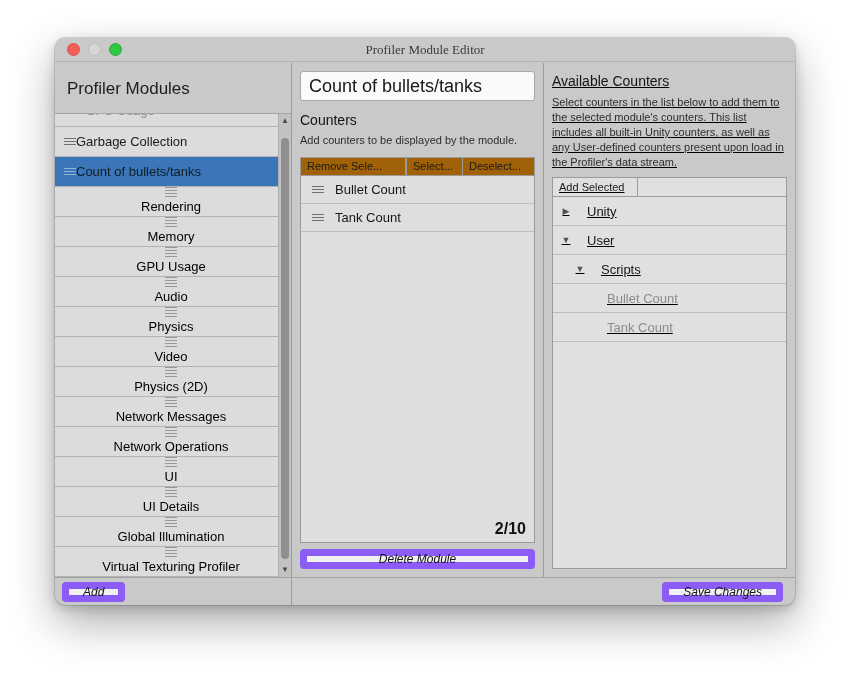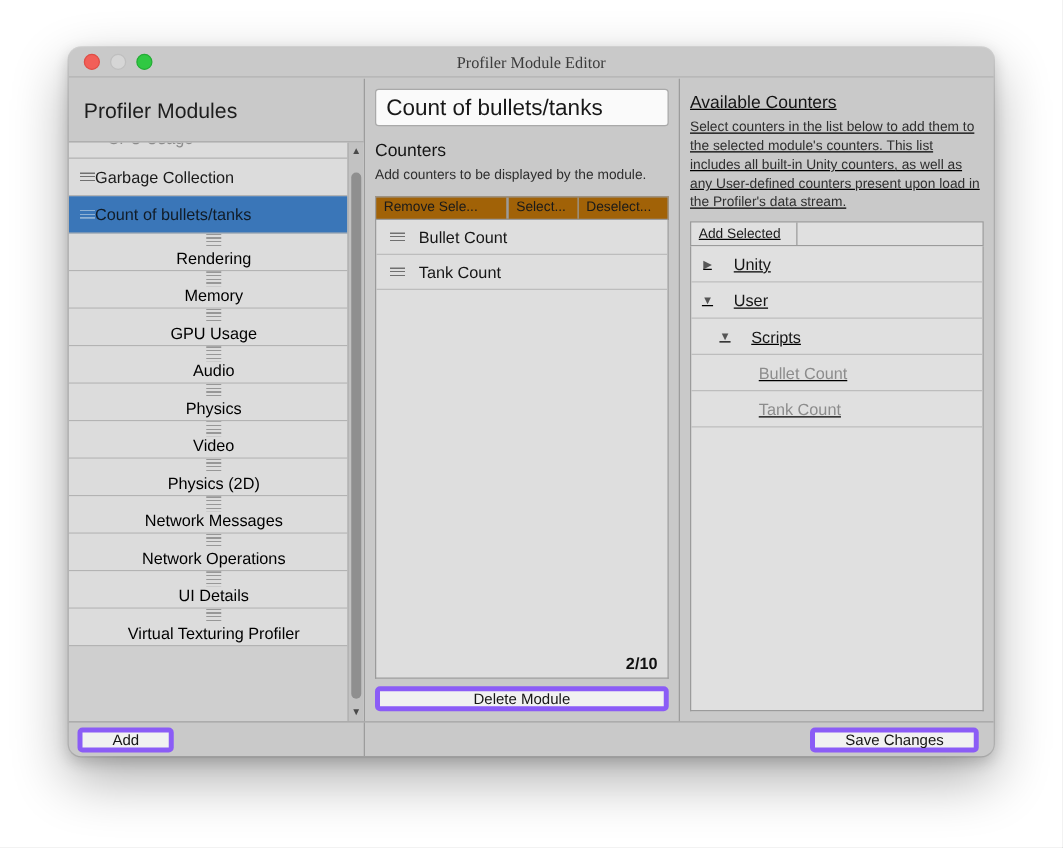--- a/index.html
+++ b/index.html
@@ -43,37 +43,37 @@
   .vscroll { position:absolute; right:0; top:0; bottom:0; width:13px; background:#c2c2c2; border-left:1px solid #aeaeae; }
   .vscroll .arrow { position:absolute; left:0; width:12px; text-align:center; font-size:8px; color:#4a4a4a; line-height:14px; }
   .vscroll .arrow.up { top:0; }
   .vscroll .arrow.down { bottom:0; }
   .vscroll .thumb { position:absolute; left:2px; right:2px; top:24px; bottom:18px; background:#8f8f8f; border-radius:4px; }
 
   
   .footer { position:absolute; left:0; right:0; bottom:0; height:28px; border-top:1px solid #a3a3a3; display:flex; }
   .footer-left { width:237px; border-right:1px solid #9c9c9c; display:flex; align-items:center; padding-left:7px; }
   .footer-right { flex:1; display:flex; align-items:center; justify-content:flex-end; padding-right:12px; }
-  .btn { background:#f1f1f1; border:4px solid #8b5cf6; border-radius:4px; font-size:12px; color:#151515;
-         padding:2px 24px; height:20px; display:inline-flex; align-items:center; justify-content:center; font-family:"Liberation Sans", sans-serif; }
+  .btn { background:#f1f1f1; border:7px solid #8b5cf6; border-radius:4px; font-size:12px; color:#151515;
+         padding:2px 14px; height:20px; display:inline-flex; align-items:center; justify-content:center; font-family:"Liberation Sans", sans-serif;font-style:italic; }
 
   
   .name-input { width:100%; height:30px; background:#fafafa; border:1px solid #a9a9a9; border-radius:3px;
                 font-size:18px; color:#181818; padding:0 8px; font-family:"Liberation Sans", sans-serif; }
   .section-title { margin-top:11px; font-size:14px; color:#141414; }
   .section-desc { margin-top:5px; font-size:11px; line-height:1.35; color:#2e2e2e; }
   .counter-toolbar { margin-top:9px; height:19px; display:flex; background:#a16207; border:1px solid #9b9b9b; }
   .ct-cell { font-size:11px; color:#1a1a1a; display:flex; align-items:center; padding-left:6px; }
   .ct-cell + .ct-cell { border-left:1px solid #9b9b9b; }
   .ct-remove { width:104px; }
   .ct-select { width:57px; border-left-width:2px !important; }
   .ct-deselect { flex:1; }
   .counters-box { flex:1; background:#dedede; border:1px solid #9b9b9b; border-top:none; position:relative; overflow:hidden; }
   .crow { height:28px; border-bottom:1px solid #bdbdbd; display:flex; align-items:center; gap:11px; padding-left:11px; font-size:13px; color:#161616; }
-  .count-indicator { position:absolute; right:8px; bottom:4px; font-size:13px; font-weight:bold; color:#111; }
+  .count-indicator { position:absolute; right:8px; bottom:4px; font-size:16px; font-weight:bold; color:#111; }
   .delete-btn { margin-top:6px; width:100%; }
 
   
   .avail-title { font-size:14px; color:#141414; padding-top:2px; }
   .avail-desc { margin-top:6px; font-size:11px; line-height:1.37; color:#2e2e2e; }
   .add-toolbar { margin-top:7px; height:20px; display:flex; background:#e0e0e0; border:1px solid #9b9b9b; }
   .add-cell { width:85px; font-size:11px; color:#1a1a1a; display:flex; align-items:center; padding-left:6px; border-right:1px solid #9b9b9b; }
   .tree-box { flex:1; background:#e0e0e0; border:1px solid #9b9b9b; border-top:none; overflow:hidden; }
   .trow { height:29px; border-bottom:1px solid #bdbdbd; display:flex; align-items:center; font-size:13px; color:#161616; }
   .trow .tri { width:10px; font-size:9px; color:#555; text-align:center; }
@@ -143,21 +143,29 @@
           <div class="mrow disabled">
               <span class="handle"></span>
               <span>Network Messages</span>
             </div>
           <div class="mrow disabled">
               <span class="handle"></span>
               <span>Network Operations</span>
             </div>
           <div class="mrow disabled">
               <span class="handle"></span>
+              <span>UI</span>
+            </div>
+          <div class="mrow disabled">
+              <span class="handle"></span>
               <span>UI Details</span>
+            </div>
+          <div class="mrow disabled">
+              <span class="handle"></span>
+              <span>Global Illumination</span>
             </div>
           <div class="mrow disabled">
               <span class="handle"></span>
               <span>Virtual Texturing Profiler</span>
             </div>
         </div>
         <div class="vscroll">
           <div class="arrow up">▲</div>
           <div class="thumb"></div>
           <div class="arrow down">▼</div>

